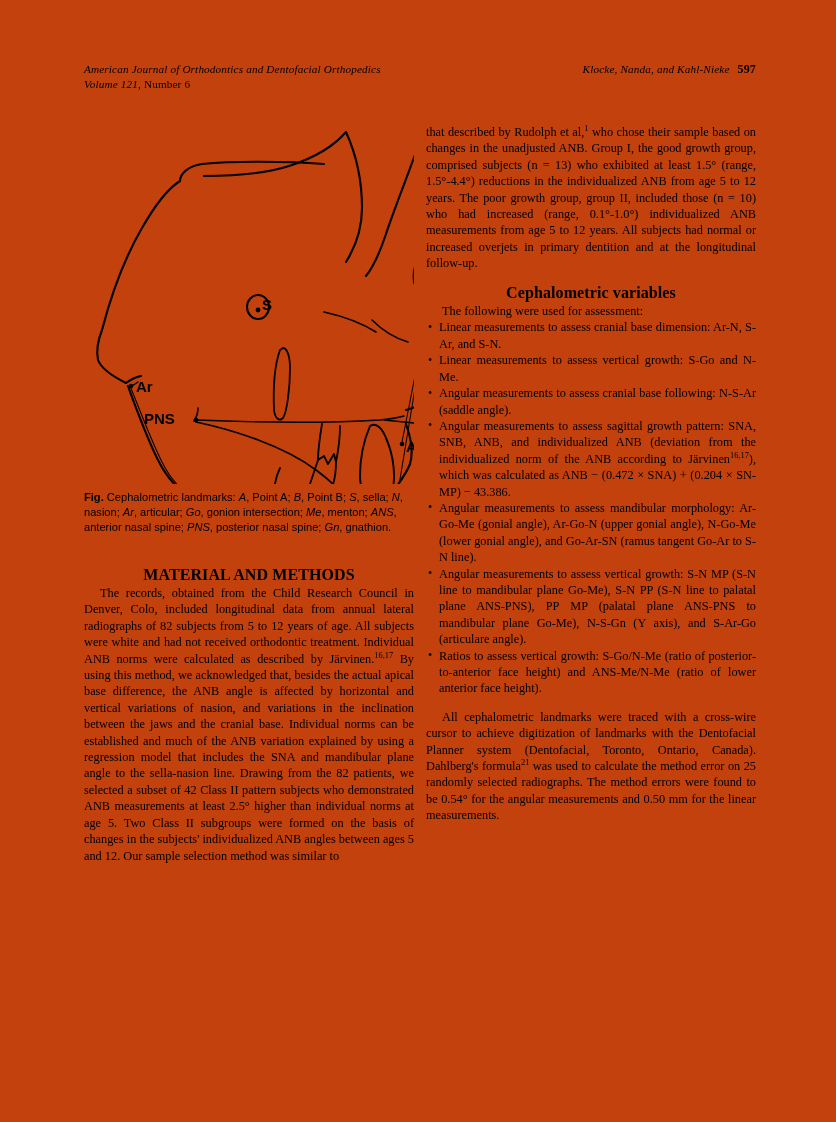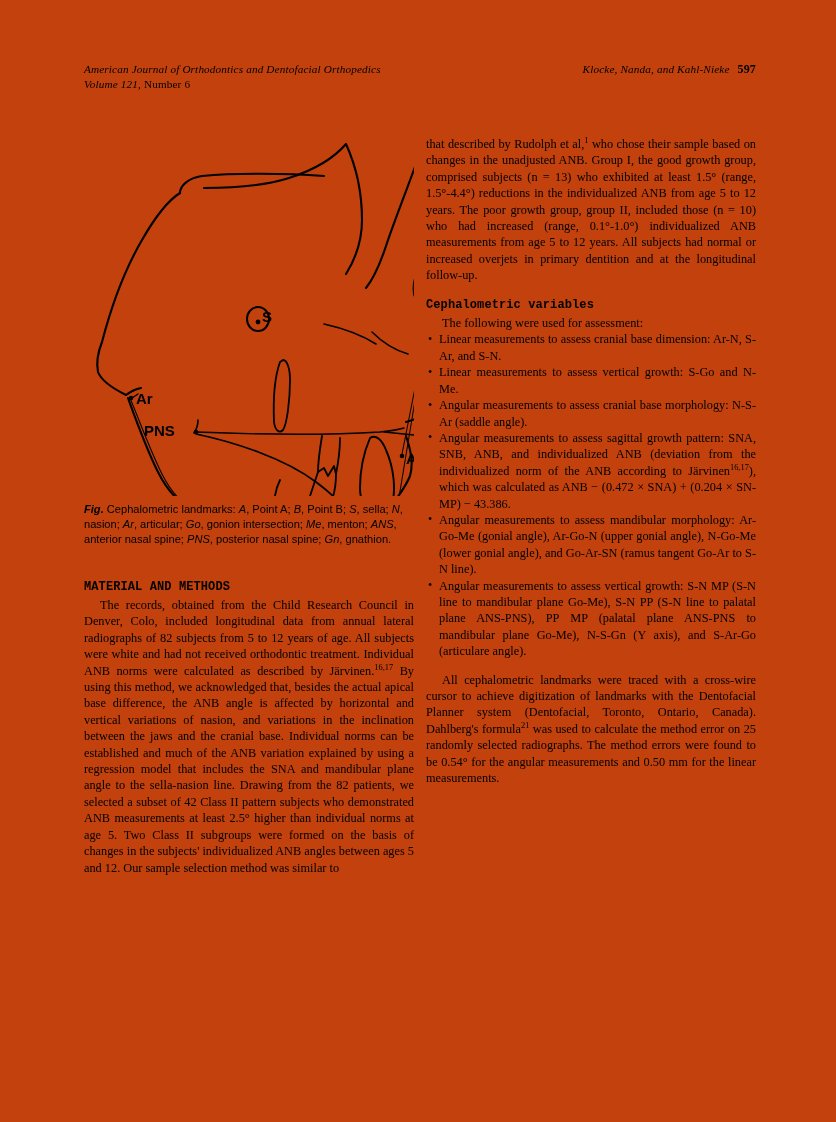--- a/index.html
+++ b/index.html
@@ -51,64 +51,64 @@
     font-weight: bold;
     font-size: 12px;
     margin-left: 8px;
     text-align: right;
   }
   .runhead .nonital { font-style: normal; margin-top: 7px; }
 
   
   .col {
     position: absolute;
-    top: 136px;
+    top: 124px;
     width: 330px;
     font-size: 12.3px;
     line-height: 16.4px;
     text-align: justify;
   }
   .col-left  { left: 84px; }
   .col-right { left: 426px; }
 
   .col p {
     margin: 0;
     text-align: justify;
     text-justify: inter-word;
     hyphens: manual;
   }
   .col p.indent { text-indent: 16px; }
 
   h2.section {
-    font-family: Liberation Mono, monospace;
-    font-size: 12px;
+    font-family: Liberation Serif, serif;
+    font-size: 16px;
     font-weight: bold;
     margin: 13px 0 2px 0;
     letter-spacing: .1px;
-    text-align: left;
+    text-align: center;
   }
 
   sup { font-size: 8.4px; vertical-align: super; line-height: 0; }
 
   
   .figure-wrap {
     position: relative;
     width: 330px;
     height: 360px;
   }
   .figure-wrap svg { display: block; }
 
   .figcaption {
     font-family: "Liberation Sans", sans-serif;
     font-size: 11.1px;
     line-height: 15.2px;
     text-align: left;
     margin-top: 6px;
   }
-  .figcaption b { font-weight: bold; font-style: italic; }
+  .figcaption b { font-weight: bold; }
   .figcaption i { font-style: italic; }
 
   
   ul.bullets {
     margin: 0;
     padding: 0;
     list-style: none;
   }
   ul.bullets li {
     position: relative;
@@ -270,24 +270,25 @@
 
     <p><span>that described by Rudolph et al,</span><sup>1</sup><span> who chose their sample based on changes in the unadjusted ANB. Group I, the good growth group, comprised subjects (n = 13) who exhibited at least 1.5° (range, 1.5°-4.4°) reductions in the individualized ANB from age 5 to 12 years. The poor growth group, group II, included those (n = 10) who had increased (range, 0.1°-1.0°) individualized ANB measurements from age 5 to 12 years. All subjects had normal or increased overjets in primary dentition and at the longitudinal follow-up.</span></p>
 
     <h2 class="section">Cephalometric variables</h2>
 
     <p class="indent">The following were used for assessment:</p>
 
     <ul class="bullets">
       <li><span>Linear measurements to assess cranial base dimension: Ar-N, S-Ar, and S-N.</span><sup></sup><span></span></li>
       <li><span>Linear measurements to assess vertical growth: S-Go and N-Me.</span><sup></sup><span></span></li>
-      <li><span>Angular measurements to assess cranial base morphology: N-S-Ar (saddle angle).</span><sup></sup><span></span></li>
+      <li><span>Angular measurements to assess cranial base following: N-S-Ar (saddle angle).</span><sup></sup><span></span></li>
       <li><span>Angular measurements to assess sagittal growth pattern: SNA, SNB, ANB, and individualized ANB (deviation from the individualized norm of the ANB according to Järvinen</span><sup>16,17</sup><span>), which was calculated as ANB − (0.472 × SNA) + (0.204 × SN-MP) − 43.386.</span></li>
       <li><span>Angular measurements to assess mandibular morphology: Ar-Go-Me (gonial angle), Ar-Go-N (upper gonial angle), N-Go-Me (lower gonial angle), and Go-Ar-SN (ramus tangent Go-Ar to S-N line).</span><sup></sup><span></span></li>
       <li><span>Angular measurements to assess vertical growth: S-N MP (S-N line to mandibular plane Go-Me), S-N PP (S-N line to palatal plane ANS-PNS), PP MP (palatal plane ANS-PNS to mandibular plane Go-Me), N-S-Gn (Y axis), and S-Ar-Go (articulare angle).</span><sup></sup><span></span></li>
+      <li><span>Ratios to assess vertical growth: S-Go/N-Me (ratio of posterior-to-anterior face height) and ANS-Me/N-Me (ratio of lower anterior face height).</span><sup></sup><span></span></li>
     </ul>
 
     <div style="height:12px"></div>
 
     <p class="indent"><span>All cephalometric landmarks were traced with a cross-wire cursor to achieve digitization of landmarks with the Dentofacial Planner system (Dentofacial, Toronto, Ontario, Canada). Dahlberg's formula</span><sup>21</sup><span> was used to calculate the method error on 25 randomly selected radiographs. The method errors were found to be 0.54° for the angular measurements and 0.50 mm for the linear measurements.</span></p>
   </div>
 
 </div>
 
 </body></html>

